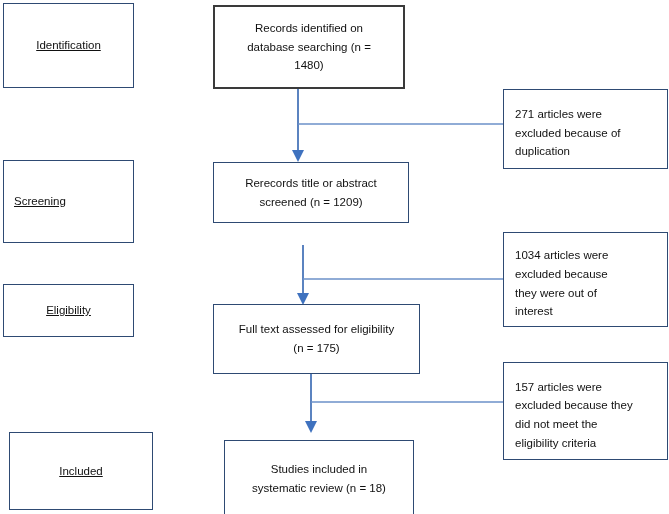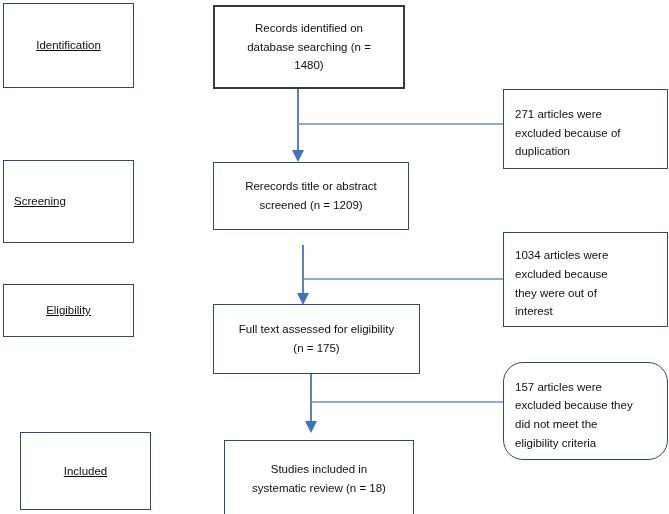--- a/index.html
+++ b/index.html
@@ -118,31 +118,31 @@
   </div>
 
   <div class="box stage-box align-left" style="left:3px; top:160px; width:131px; height:83px;">
     <span class="box-text">Screening</span>
   </div>
 
   <div class="box stage-box" style="left:3px; top:284px; width:131px; height:53px;">
     <span class="box-text">Eligibility</span>
   </div>
 
-  <div class="box stage-box" style="left:20px; top:432px; width:131px; height:78px;">
+  <div class="box stage-box" style="left:9px; top:432px; width:144px; height:78px;">
     <span class="box-text">Included</span>
   </div>
 
   <div class="box flow-box dark" style="left:213px; top:5px; width:192px; height:84px;justify-content:flex-end;">
     <span class="box-text">Records identified on
 database searching (n =
 1480)</span>
   </div>
 
-  <div class="box flow-box" style="left:213px; top:162px; width:196px; height:68px;">
+  <div class="box flow-box" style="left:213px; top:162px; width:196px; height:61px;">
     <span class="box-text">Rerecords title or abstract
 screened (n = 1209)</span>
   </div>
 
   <div class="box flow-box" style="left:213px; top:304px; width:207px; height:70px;">
     <span class="box-text">Full text assessed for eligibility
 (n = 175)</span>
   </div>
 
   <div class="box flow-box" style="left:224px; top:432px; width:190px; height:78px;margin-top:8px;">
@@ -156,20 +156,20 @@
 duplication</span>
   </div>
 
   <div class="box exclude-box" style="left:503px; top:232px; width:165px; height:95px;">
     <span class="box-text">1034 articles were
 excluded because
 they were out of
 interest</span>
   </div>
 
-  <div class="box exclude-box" style="left:503px; top:362px; width:165px; height:98px;border-radius:20px;">
+  <div class="box exclude-box" style="left:503px; top:362px; width:165px; height:98px;">
     <span class="box-text">157 articles were
 excluded because they
 did not meet the
 eligibility criteria</span>
   </div>
 
 </div>
 
 </body></html>

